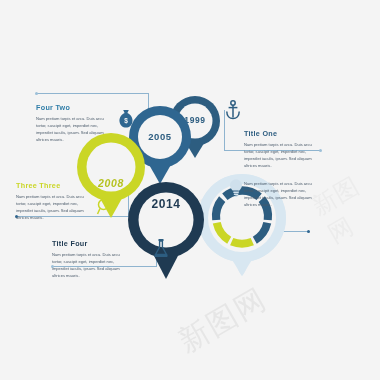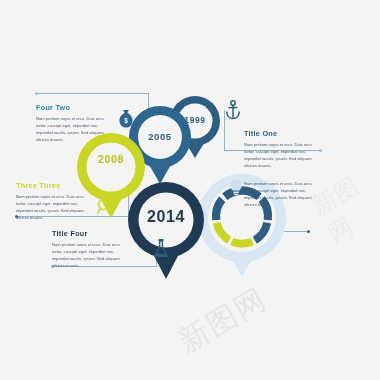--- a/index.html
+++ b/index.html
@@ -172,30 +172,30 @@
     </svg>
     <div class="label" style="top:27px; font-size:9.5px; color:#2d5d80;">2005</div>
   </div>
 
   <div class="pin" style="left:74px; top:131px; width:74px; height:90px;">
     <svg width="74" height="90" viewBox="0 0 74 90">
       <circle cx="37" cy="36" r="34" fill="#cad626"></circle>
       <path d="M23 62 L51 62 L37 87 Z" fill="#cad626"></path>
       <circle cx="37" cy="36" r="24.5" fill="#f4f4f4"></circle>
     </svg>
-    <div class="label" style="top:22px; font-size:10.5px; color:#b5c220;">2008</div>
+    <div class="label" style="top:46px; font-size:10.5px; color:#b5c220;font-style:italic;">2008</div>
   </div>
 
   <div class="pin" style="left:124px; top:180px; width:84px; height:102px;">
     <svg width="84" height="102" viewBox="0 0 84 102">
       <circle cx="42" cy="40" r="38" fill="#1f3a52"></circle>
       <path d="M27 70 L57 70 L42 99 Z" fill="#1f3a52"></path>
       <circle cx="42" cy="40" r="27.5" fill="#f4f4f4"></circle>
     </svg>
-    <div class="label" style="top:28px; font-size:16px; color:#1f3a52;">2014</div>
+    <div class="label" style="top:17px; font-size:12px; color:#1f3a52;">2014</div>
   </div>
 
   <div class="icon-box" style="left:118px; top:109px;">
     <svg width="16" height="20" viewBox="0 0 16 20">
       <path d="M5.2 1 L10.8 1 L9.4 4 L6.6 4 Z" fill="#2f6690"></path>
       <path d="M6.6 4 C2.5 6 1 9.5 1.6 13 C2.2 16.5 4.6 18.5 8 18.5 C11.4 18.5 13.8 16.5 14.4 13 C15 9.5 13.5 6 9.4 4 Z" fill="#2f6690"></path>
       <text x="8" y="14" font-size="6.5" font-weight="bold" fill="#f4f4f4" text-anchor="middle" font-family="Liberation Sans, sans-serif">$</text>
     </svg>
   </div>
 
@@ -241,21 +241,21 @@
     <div class="c-title" style="color:#2d5d80;">Title One</div>
     <div class="c-body">Nam pretium turpis et arcu. Duis arcu tortor, suscipit eget, imperdiet nec, imperdiet iaculis, ipsum. Sed aliquam ultrices mauris.</div>
   </div>
 
   <div class="callout" style="left:16px; top:181px;">
     <div class="c-title" style="color:#cad626;">Three Three</div>
     <div class="c-body">Nam pretium turpis et arcu. Duis arcu tortor, suscipit eget, imperdiet nec, imperdiet iaculis, ipsum. Sed aliquam ultrices mauris.</div>
   </div>
 
   <div class="callout wide" style="left:52px; top:229px;">
-    <div class="c-title" style="color:#1f3a52;">Title Four</div>
+    <div class="c-title" style="color:#1f3a52;margin-top:10px;">Title Four</div>
     <div class="c-body">Nam pretium turpis et arcu. Duis arcu tortor, suscipit eget, imperdiet nec, imperdiet iaculis, ipsum. Sed aliquam ultrices mauris.</div>
   </div>
 
   <div class="callout wide" style="left:244px; top:180px;">
     <div class="c-body">Nam pretium turpis et arcu. Duis arcu tortor, suscipit eget, imperdiet nec, imperdiet iaculis, ipsum. Sed aliquam ultrices mauris.</div>
   </div>
 
 </div>
 
 </body></html>

